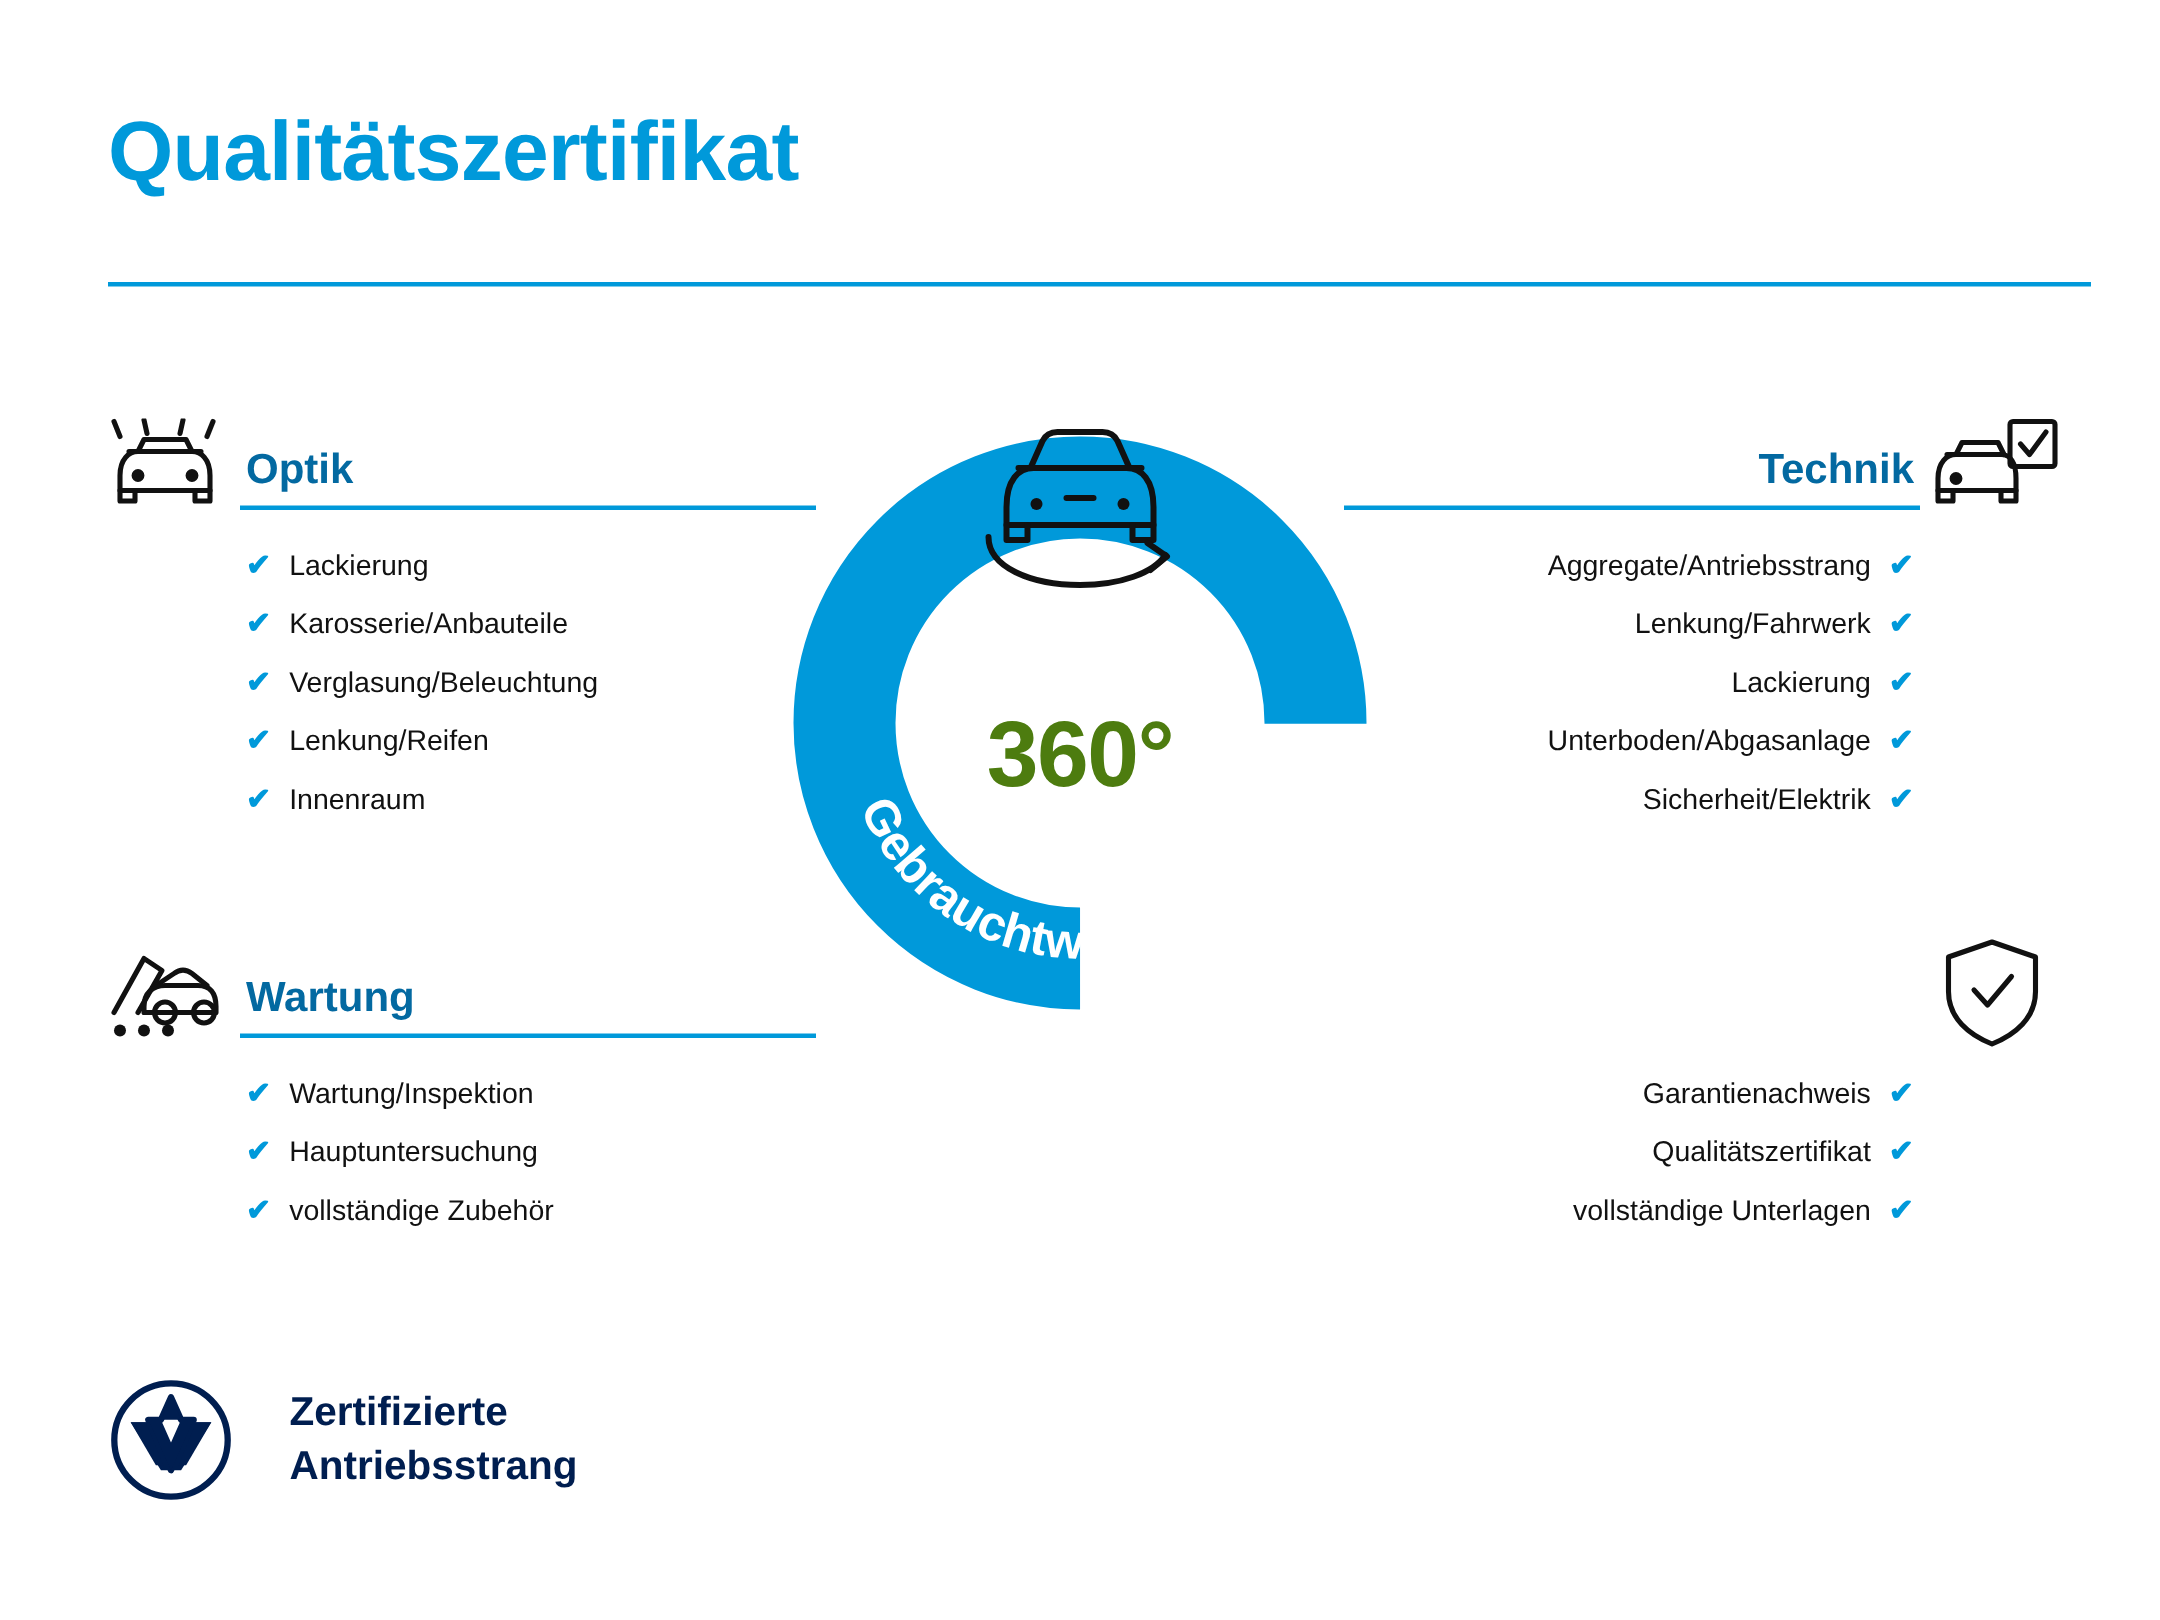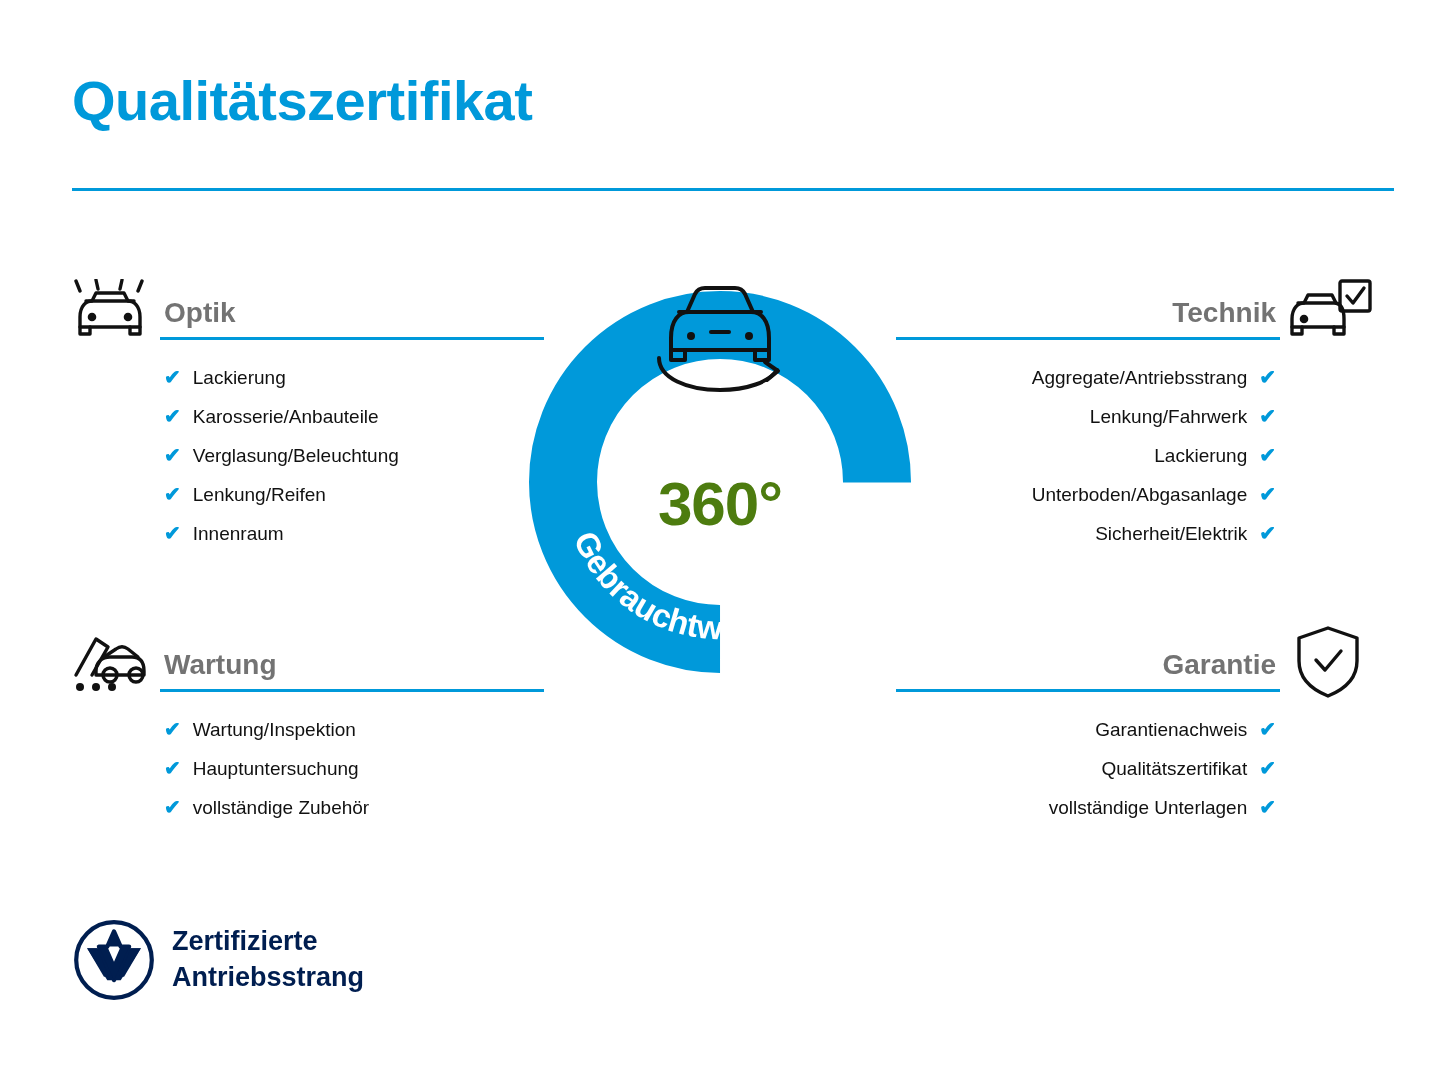--- a/index.html
+++ b/index.html
@@ -56,21 +56,21 @@
     height: 64px;
     display: flex;
     align-items: center;
     justify-content: center;
     flex: none;
   }
   .head-text-wrap { flex: 1; padding: 0 0 2px 0; }
   .block-title {
     font-size: 28px;
     font-weight: bold;
-    color: #737373;
+    color: #0369a1;
     line-height: 1.1;
     padding-bottom: 8px;
   }
   .col-left .block-title { text-align: left; padding-left: 4px; }
   .col-right .block-title { text-align: right; padding-right: 4px; }
   .head-rule {
     height: 3px;
     background: #0099da;
     width: 100%;
   }
@@ -126,21 +126,21 @@
     letter-spacing: -1px;
   }
 
   
   .footer {
     position: absolute;
     left: 72px;
     bottom: 78px;
     display: flex;
     align-items: center;
-    gap: 16px;
+    gap: 37px;
   }
   .vw-logo { width: 84px; height: 84px; flex: none; }
   .footer-text {
     font-size: 27px;
     font-weight: bold;
     color: #001e50;
     line-height: 1.32;
   }
 </style>
 </head>
@@ -280,24 +280,20 @@
     </div>
 
     <div class="block">
       <div class="block-head">
         <div class="block-icon">
           <svg width="70" height="74" viewBox="0 0 70 74" fill="none" stroke="#111" stroke-width="3.4" stroke-linecap="round" stroke-linejoin="round">
             <path d="M35 3 L64 13 L64 36 C64 54 50 65 35 71 C20 65 6 54 6 36 L6 13 Z"></path>
             <path d="M23 35 L32 45 L48 26"></path>
           </svg>
         </div>
-        <div class="head-text-wrap">
-          <div class="block-title">Garantie</div>
-          <div class="head-rule"></div>
-        </div>
       </div>
       <div class="items">
         <div class="item">
           <span class="check">✔</span>
           <span>Garantienachweis</span>
         </div>
         <div class="item">
           <span class="check">✔</span>
           <span>Qualitätszertifikat</span>
         </div>

